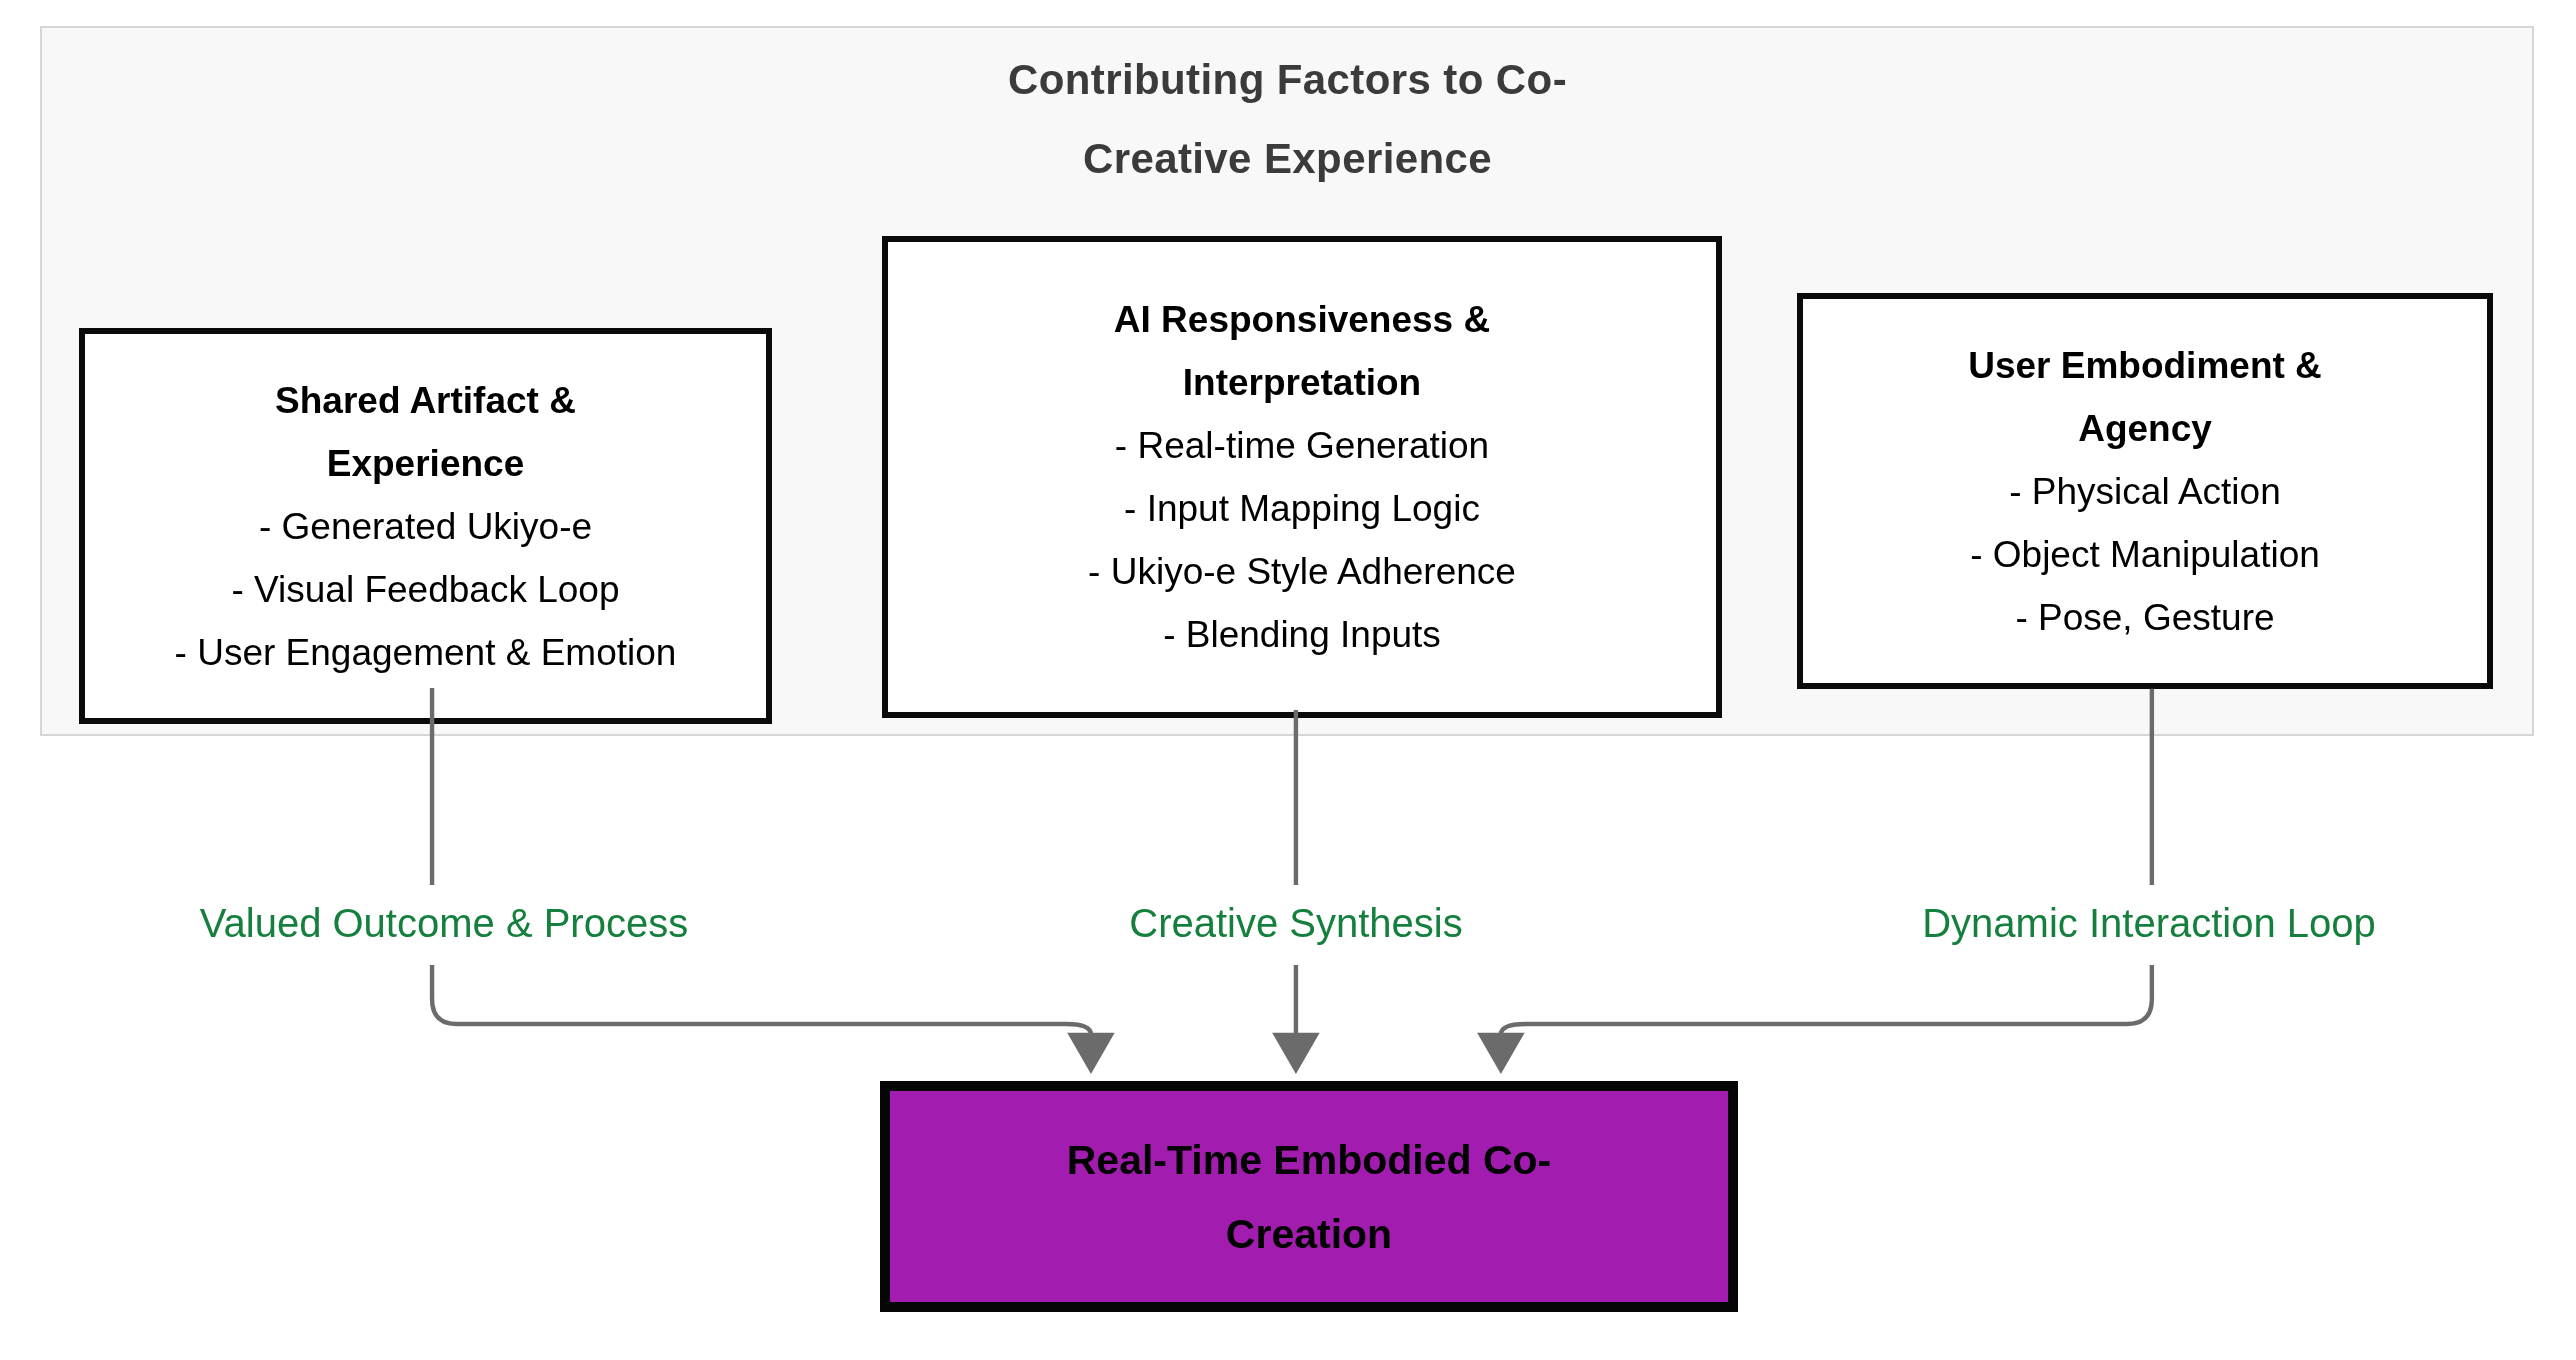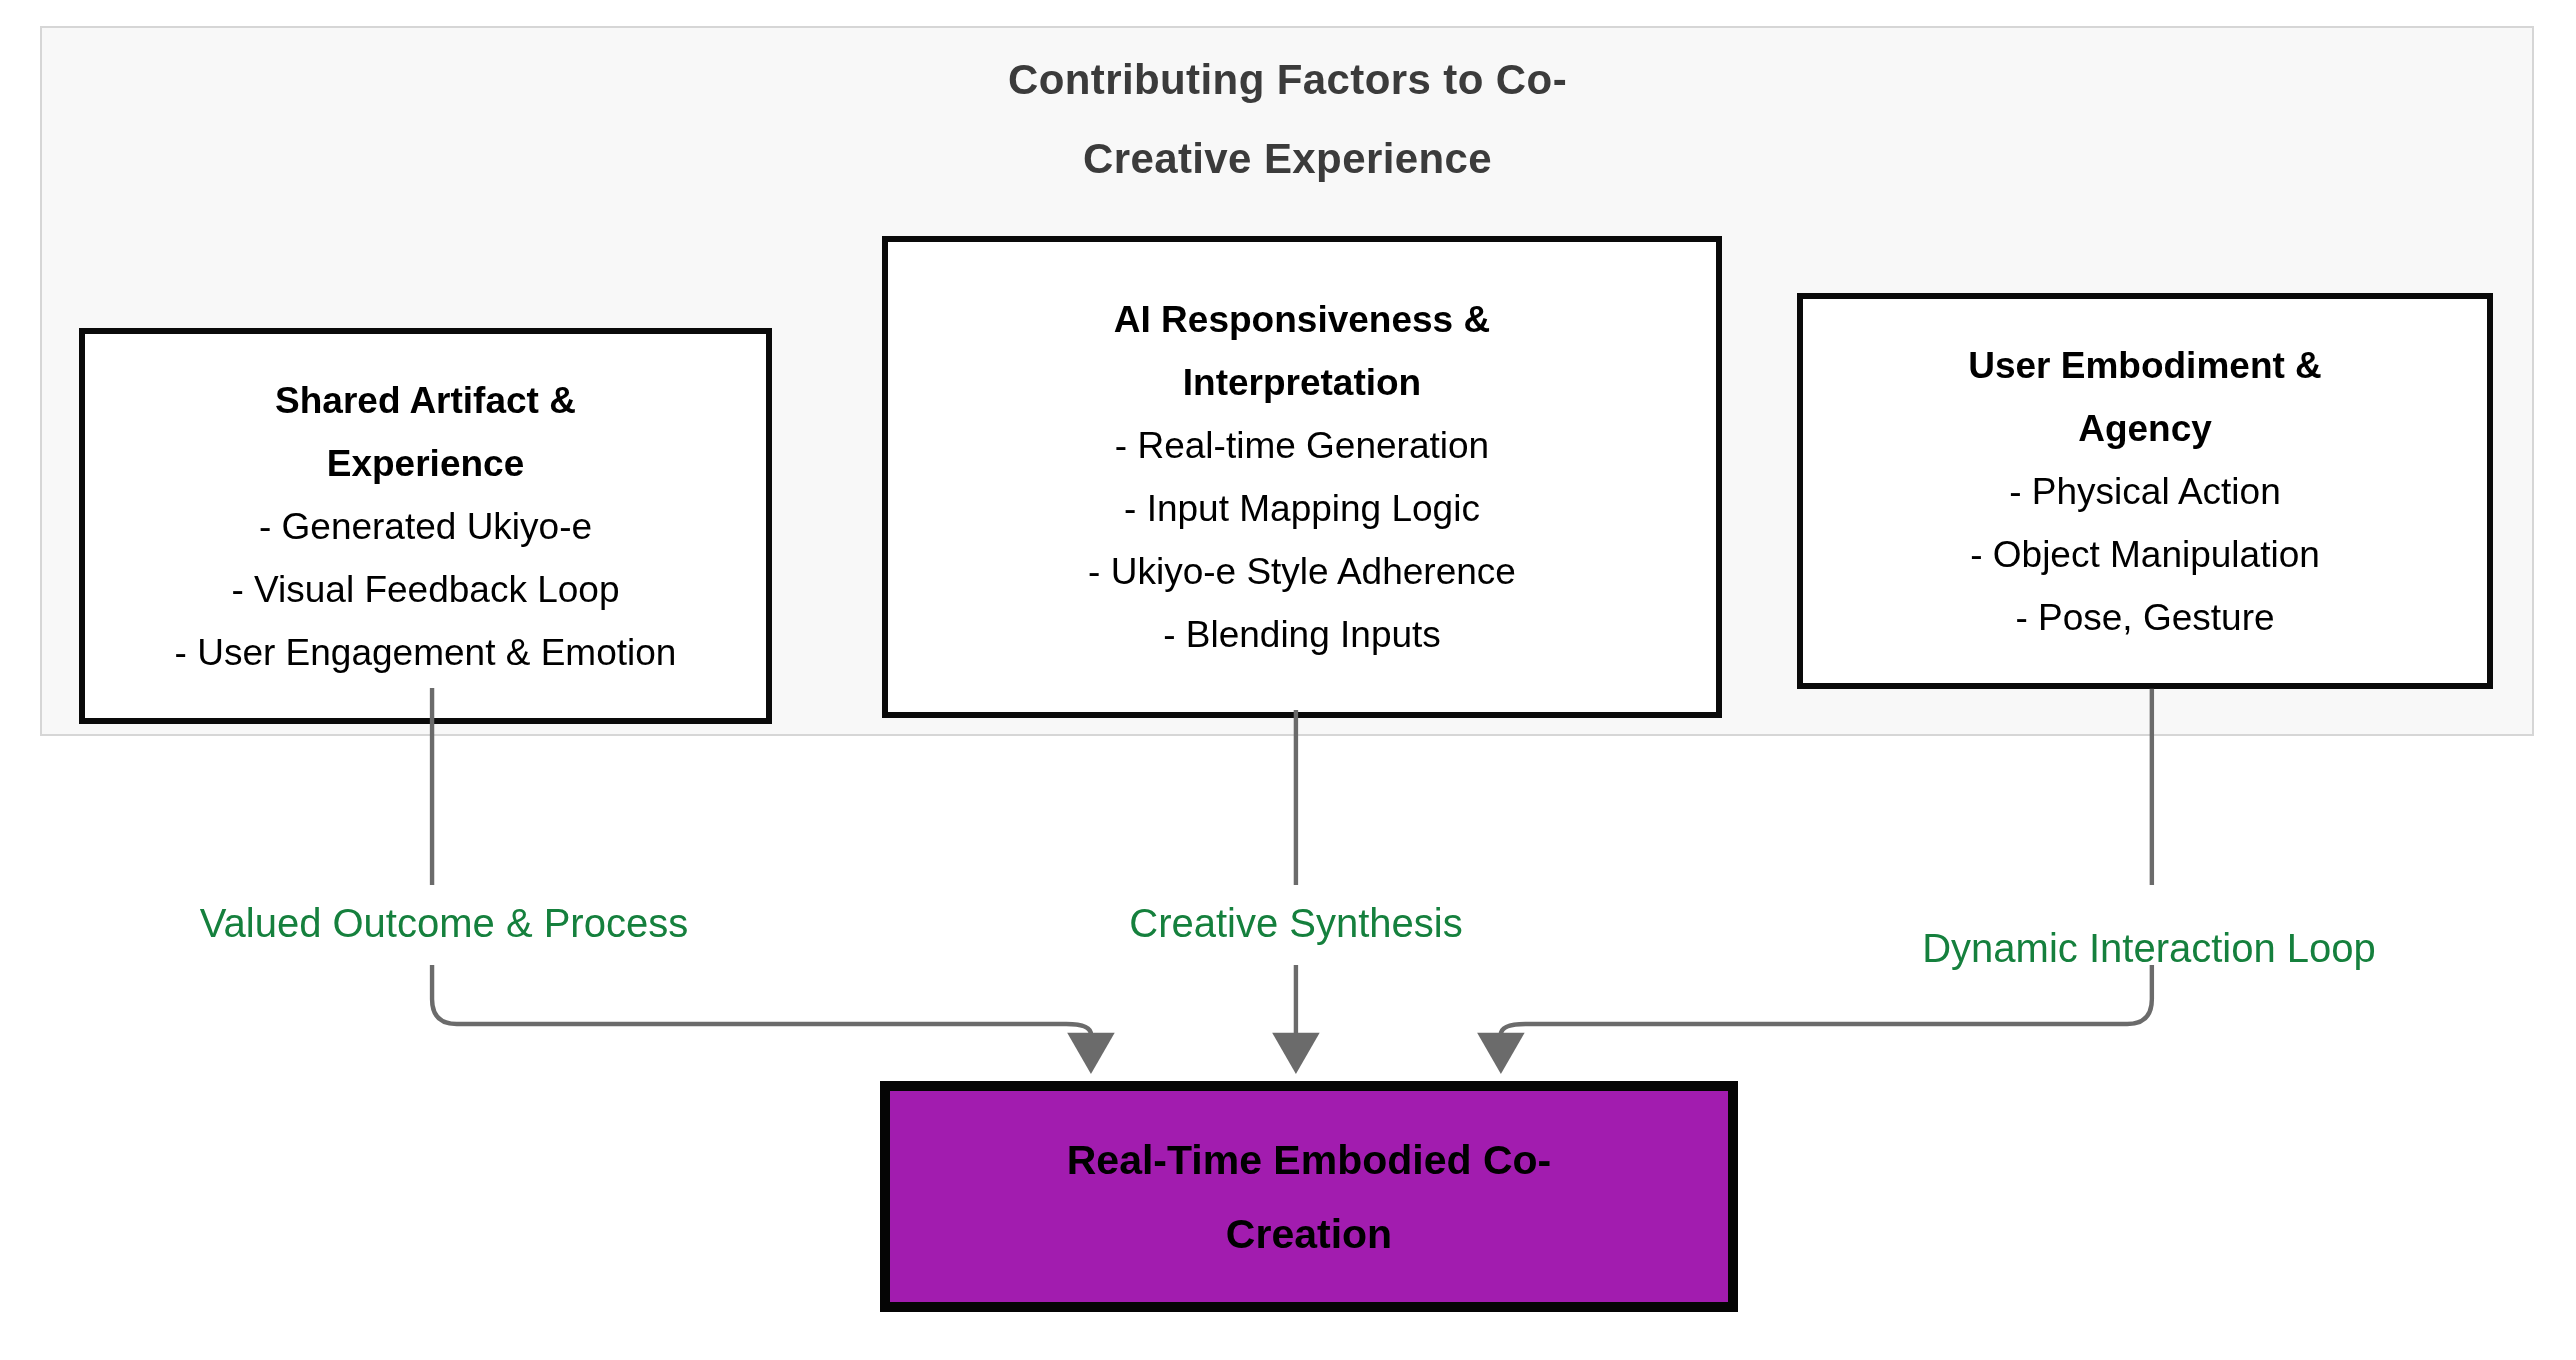--- a/index.html
+++ b/index.html
@@ -29,21 +29,21 @@
   .box-mid  {left:882px;top:228px; width:828px; height:470px;margin-top:8px;}
   .box-right{left:1797px;top:293px; width:684px; height:384px;}
   
   .edges{position:absolute;left:0;top:0;width:2576px;height:1360px;pointer-events:none;}
   .edge-label{
     position:absolute;top:899px;transform:translateX(-50%);
     font-size:40px;line-height:49px;color:#15803d;white-space:nowrap;
   }
   .el-1{left:444px;}
   .el-2{left:1296px;}
-  .el-3{left:2149px;margin-top:25px;}
+  .el-3{left:2149px;}
   
   .result-box{
     position:absolute;left:880px;top:1081px;width:838px;height:211px;
     background:#a21caf;border:10.6px solid #050505;
     display:flex;flex-direction:column;justify-content:center;
     text-align:center;font-size:41px;font-weight:bold;line-height:74px;
   }
 </style>
 </head>
 <body>

